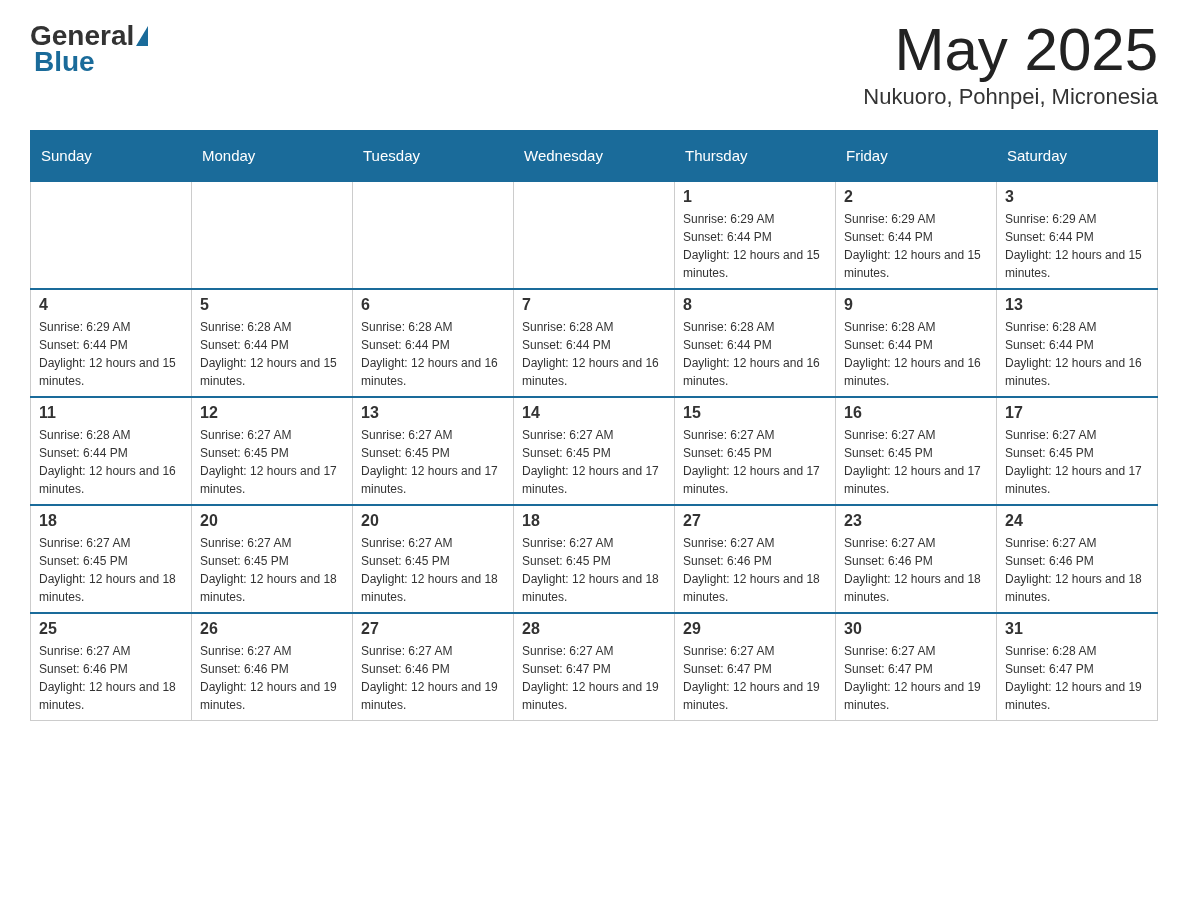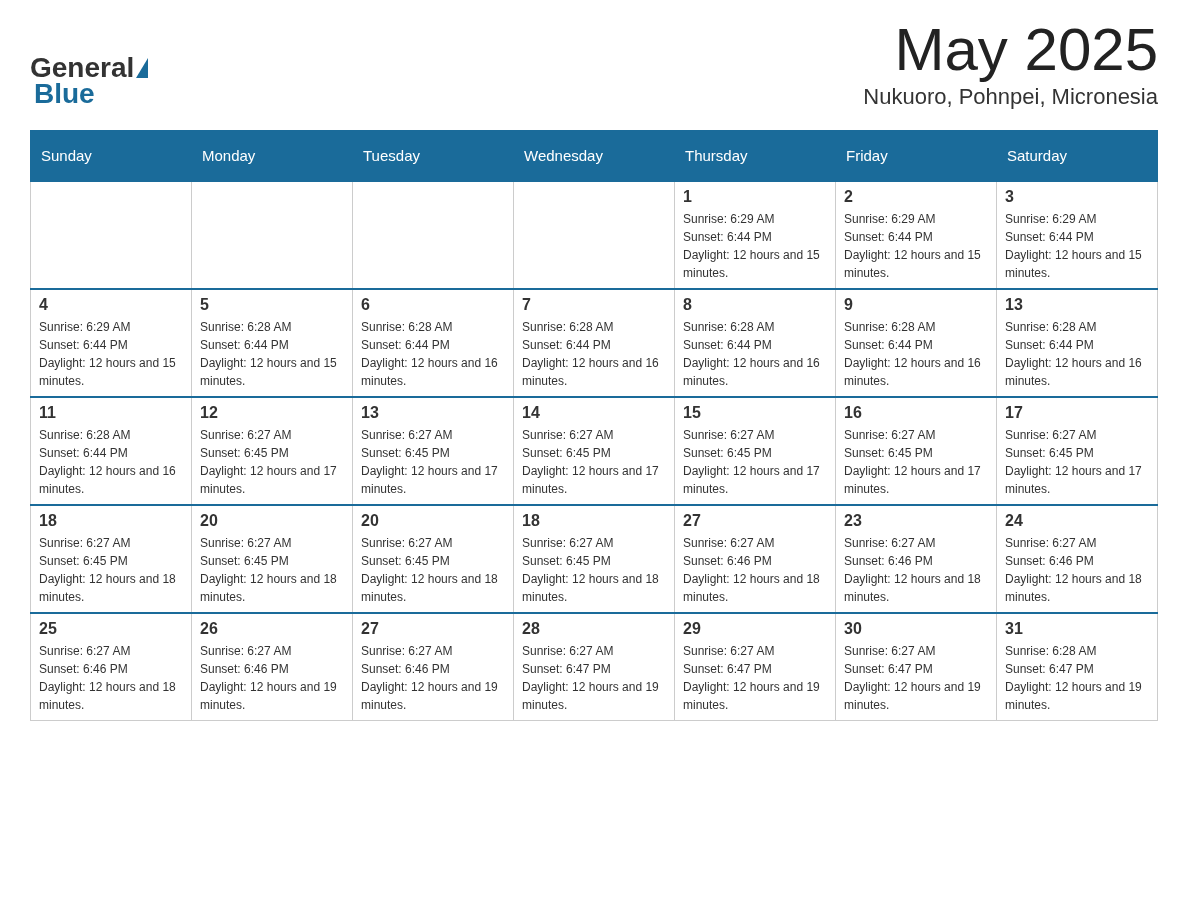--- a/index.html
+++ b/index.html
@@ -7,21 +7,21 @@
       font-family: Arial, Helvetica, sans-serif;
       background: #fff;
       color: #333;
       width: 1188px;
       min-height: 918px;
       padding: 20px 30px;
     }
     .header {
       display: flex;
       justify-content: space-between;
-      align-items: flex-end;
+      align-items: flex-start;
       margin-bottom: 20px;
     }
     .logo {
       display: flex;
       flex-direction: column;
       align-items: flex-start;
     }
     .logo-text {
       display: flex;
       align-items: center;

